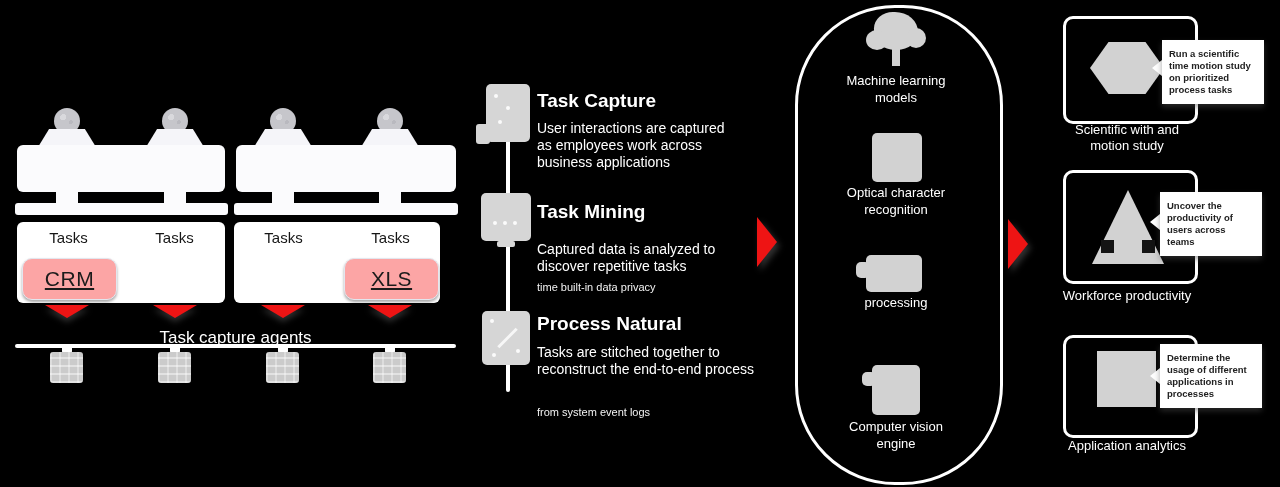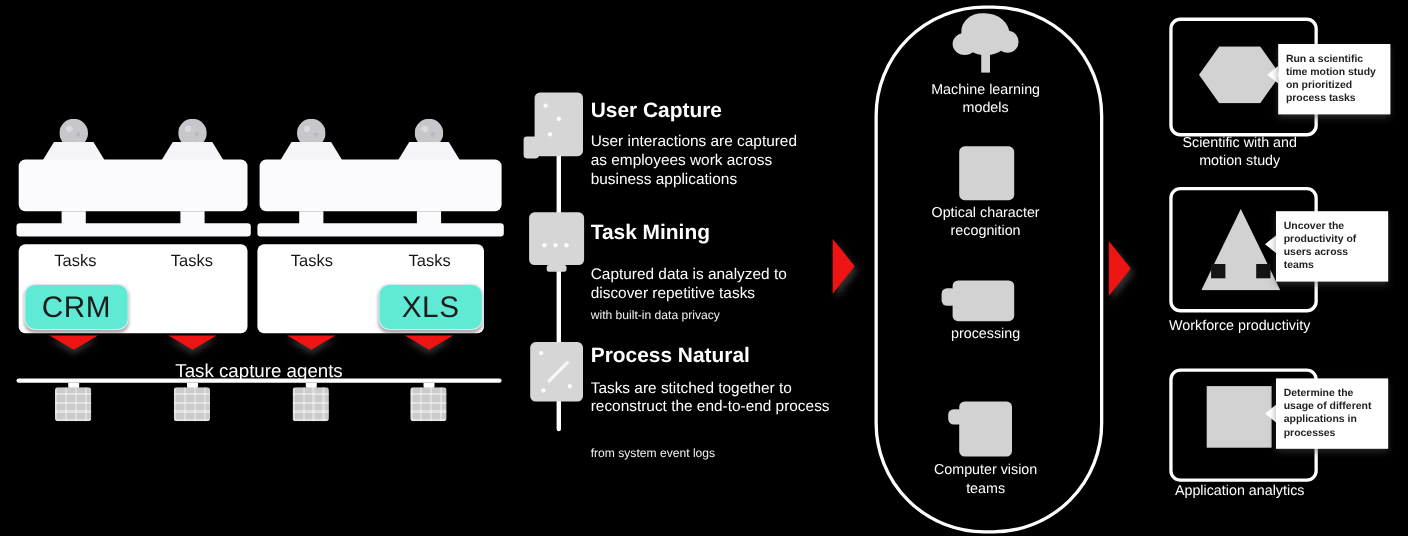--- a/index.html
+++ b/index.html
@@ -9,23 +9,23 @@
   
   .head{position:absolute;width:26px;height:26px;border-radius:50%;background:#c6c6cb;
         background-image:radial-gradient(circle at 35% 35%,#d9d9dd 3px,transparent 3px),
                          radial-gradient(circle at 65% 55%,#b9b9bf 2px,transparent 2px);}
   .shoulders{position:absolute;background:#f5f5f9;clip-path:polygon(22% 0,78% 0,100% 100%,0 100%);}
   .deskcard{position:absolute;background:#fbfbfd;border-radius:6px;}
   .deskleg{position:absolute;background:#fbfbfd;}
   .deskbar{position:absolute;background:#fbfbfd;border-radius:3px;}
   .taskscard{position:absolute;background:#ffffff;border-radius:6px;}
   .taskslabel{position:absolute;font-size:15px;color:#161616;text-align:center;}
-  .appchip{position:absolute;height:40px;background:#5eead4;border:1px solid #e3e6ee;border-radius:10px;
+  .appchip{position:absolute;height:40px;background:#fca5a5;border:1px solid #e3e6ee;border-radius:10px;
            box-shadow:0 2px 3px rgba(0,0,0,.35);display:flex;align-items:center;justify-content:center;
-           font-size:27px;color:#1b1b1b;letter-spacing:.5px;}
+           font-size:21px;color:#1b1b1b;letter-spacing:.5px;text-decoration:underline;}
   .downarrow{position:absolute;width:0;height:0;border-left:22px solid transparent;
              border-right:22px solid transparent;border-top:13px solid #ee1414;
              filter:drop-shadow(0 4px 3px rgba(90,90,90,.55));}
   .rightarrow{position:absolute;width:0;height:0;border-top:25px solid transparent;
               border-bottom:25px solid transparent;border-left:20px solid #ee1414;
               filter:drop-shadow(3px 4px 3px rgba(90,90,90,.55));}
   .hline{position:absolute;background:#ffffff;border-radius:2px;}
   .agent{position:absolute;width:33px;height:31px;background:#cbcbcb;border-radius:3px;
          background-image:repeating-linear-gradient(0deg,rgba(255,255,255,.45) 0 2px,transparent 2px 8px),
                           repeating-linear-gradient(90deg,rgba(255,255,255,.35) 0 2px,transparent 2px 9px);}
@@ -112,32 +112,32 @@
   <div class="agent" style="left:373px;top:352px"></div>
 
   <div class="vline" style="left:506px;top:115px;height:277px"></div>
 
   <div class="tlicon" style="left:486px;top:84px;width:44px;height:58px">
     <div class="tldot" style="left:8px;top:10px"></div>
       <div class="tldot" style="left:20px;top:22px"></div>
       <div class="tldot" style="left:12px;top:36px"></div>
   </div>
   <div class="tlicon" style="left:476px;top:124px;width:14px;height:20px;border-radius:3px"></div>
-  <div class="tlhead" style="left:537px;top:90px">User Capture</div>
+  <div class="tlhead" style="left:537px;top:90px">Task Capture</div>
   <div class="tldesc" style="left:537px;top:120px;width:200px">User interactions are captured as employees work across business applications</div>
 
   <div class="tlicon" style="left:481px;top:193px;width:50px;height:48px">
     <div class="tldot" style="left:12px;top:28px"></div>
       <div class="tldot" style="left:22px;top:28px"></div>
       <div class="tldot" style="left:32px;top:28px"></div>
   </div>
   <div class="tlicon" style="left:497px;top:241px;width:18px;height:6px;border-radius:2px"></div>
   <div class="tlhead" style="left:537px;top:201px">Task Mining</div>
   <div class="tldesc" style="left:537px;top:241px;width:210px">Captured data is analyzed to discover repetitive tasks</div>
-  <div class="tlnote" style="left:537px;top:281px;width:210px">with built-in data privacy</div>
+  <div class="tlnote" style="left:537px;top:281px;width:210px">time built-in data privacy</div>
 
   <div class="tlicon" style="left:482px;top:311px;width:48px;height:54px">
     <div class="tlglyph-line" style="left:24px;top:14px"></div>
     <div class="tldot" style="left:8px;top:8px"></div>
       <div class="tldot" style="left:34px;top:38px"></div>
       <div class="tldot" style="left:10px;top:42px"></div>
   </div>
   <div class="tlhead" style="left:537px;top:313px">Process Natural</div>
   <div class="tldesc" style="left:537px;top:344px;width:218px">Tasks are stitched together to reconstruct the end-to-end process</div>
   <div class="tlnote" style="left:537px;top:406px;width:218px">from system event logs</div>
@@ -166,21 +166,21 @@
   <div class="engicon" style="left:866px;top:255px;width:56px;height:37px"></div>
   <div class="engicon" style="left:856px;top:262px;width:14px;height:16px"></div>
   <div class="englabel" style="left:816px;top:294px;width:160px">
     <div>processing</div>
   </div>
 
   <div class="engicon" style="left:872px;top:365px;width:48px;height:50px"></div>
   <div class="engicon" style="left:862px;top:372px;width:14px;height:14px"></div>
   <div class="englabel" style="left:816px;top:418px;width:160px">
     <div>Computer vision</div>
-    <div>teams</div>
+    <div>engine</div>
   </div>
 
   <div class="rightarrow" style="left:1008px;top:219px"></div>
 
   <div class="outbox" style="left:1063px;top:16px;width:129px;height:102px"></div>
   <div class="outicon" style="left:1090px;top:42px;width:74px;height:52px;clip-path:polygon(25% 0,75% 0,100% 50%,75% 100%,25% 100%,0 50%)"></div>
   <div class="tipnotch" style="left:1152px;top:60px"></div>
   <div class="tooltip" style="left:1162px;top:40px">Run a scientific time motion study on prioritized process tasks</div>
   <div class="outcap" style="left:1047px;top:122px">
     <div>Scientific with and</div>

